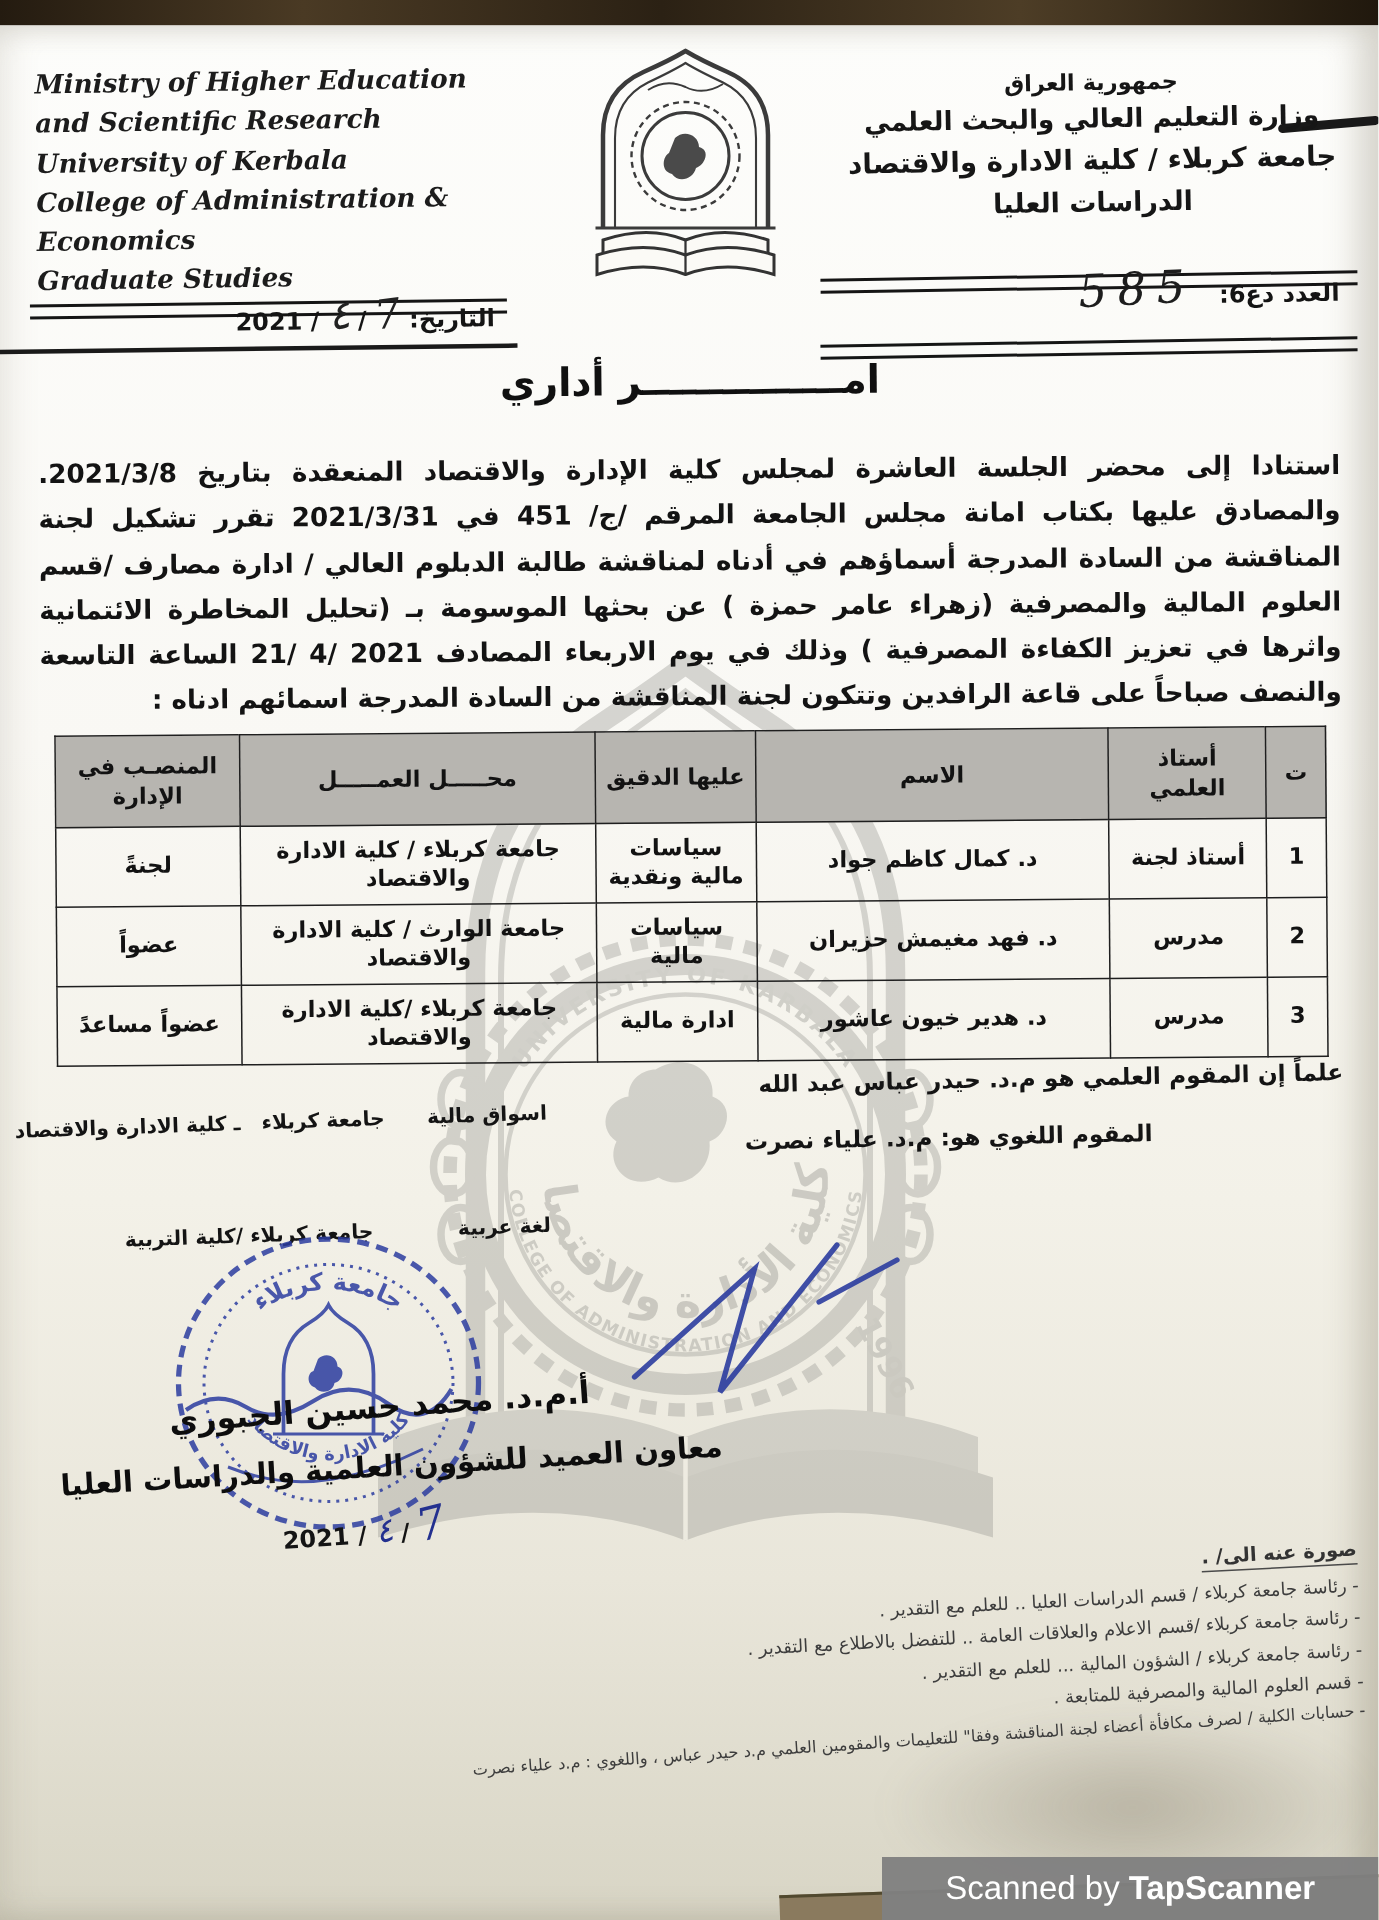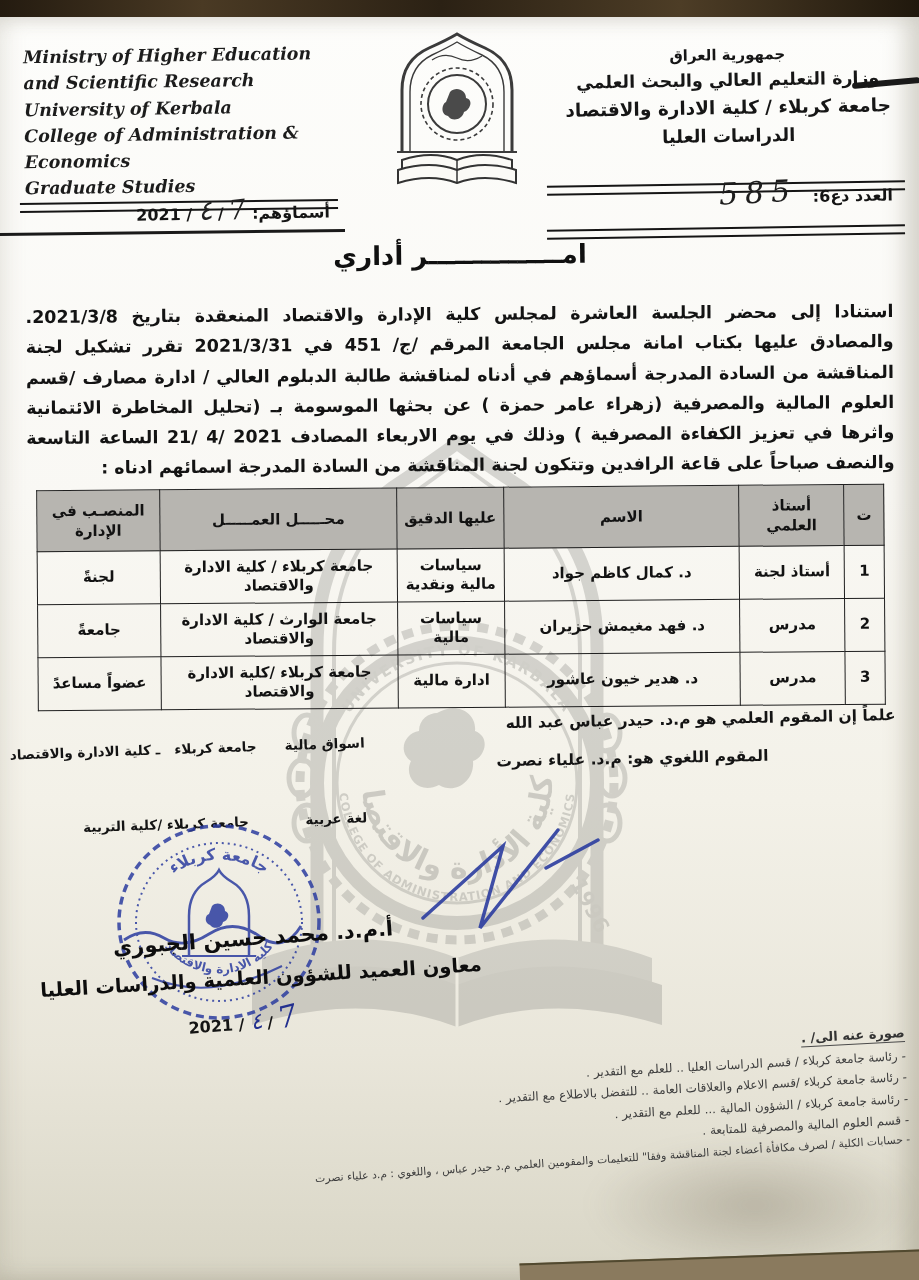--- a/index.html
+++ b/index.html
@@ -172,21 +172,21 @@
     <div class="l1">جمهورية العراق</div>
     <div class="l2">وزارة التعليم العالي والبحث العلمي</div>
     <div class="l3">جامعة كربلاء / كلية الادارة والاقتصاد</div>
     <div class="l4">الدراسات العليا</div>
   </div>
 
   <div class="abs dbl-rule rule-en"></div>
   <div class="abs dbl-rule rule-ar-top"></div>
 
   <div class="abs date-line">
-    <span>أسماؤهم:</span>
+    <span>التاريخ:</span>
     <span class="ltrseg">
       <span>2021</span>
       <span>/</span>
       <span class="hand hand-md">٤</span>
       <span>/</span>
       <span class="hand hand-md">7</span>
     </span>
   </div>
 
   <div class="abs num-line">
@@ -226,21 +226,21 @@
         <td>سياسات مالية ونقدية</td>
         <td>جامعة كربلاء / كلية الادارة والاقتصاد</td>
         <td>لجنةً</td>
       </tr>
       <tr>
         <td>2</td>
         <td>مدرس</td>
         <td>د. فهد مغيمش حزيران</td>
         <td>سياسات مالية</td>
         <td>جامعة الوارث / كلية الادارة والاقتصاد</td>
-        <td>جامعةً</td>
+        <td>عضواً</td>
       </tr>
       <tr>
         <td>3</td>
         <td>مدرس</td>
         <td>د. هدير خيون عاشور</td>
         <td>ادارة مالية</td>
         <td>جامعة كربلاء /كلية الادارة والاقتصاد</td>
         <td>عضواً مساعدً</td>
       </tr>
     </tbody>
@@ -299,14 +299,18 @@
     <div class="item">- رئاسة جامعة كربلاء / قسم الدراسات العليا .. للعلم مع التقدير .</div>
     <div class="item">- رئاسة جامعة كربلاء /قسم الاعلام والعلاقات العامة .. للتفضل بالاطلاع مع التقدير .</div>
     <div class="item">- رئاسة جامعة كربلاء / الشؤون المالية ... للعلم مع التقدير .</div>
     <div class="item">- قسم العلوم المالية والمصرفية للمتابعة .</div>
     <div class="item last">- حسابات الكلية / لصرف مكافأة أعضاء لجنة المناقشة وفقا" للتعليمات والمقومين العلمي م.د حيدر عباس  ،  واللغوي : م.د علياء نصرت</div>
   </div>
 
   <div class="abs shade-bottom"></div>
   <div class="abs paper-edge-br"></div>
 
+  <div class="abs tap-bar">
+    <span>Scanned by</span>
+    <b>TapScanner</b>
+  </div>
 
 </div>
 
 </body></html>

